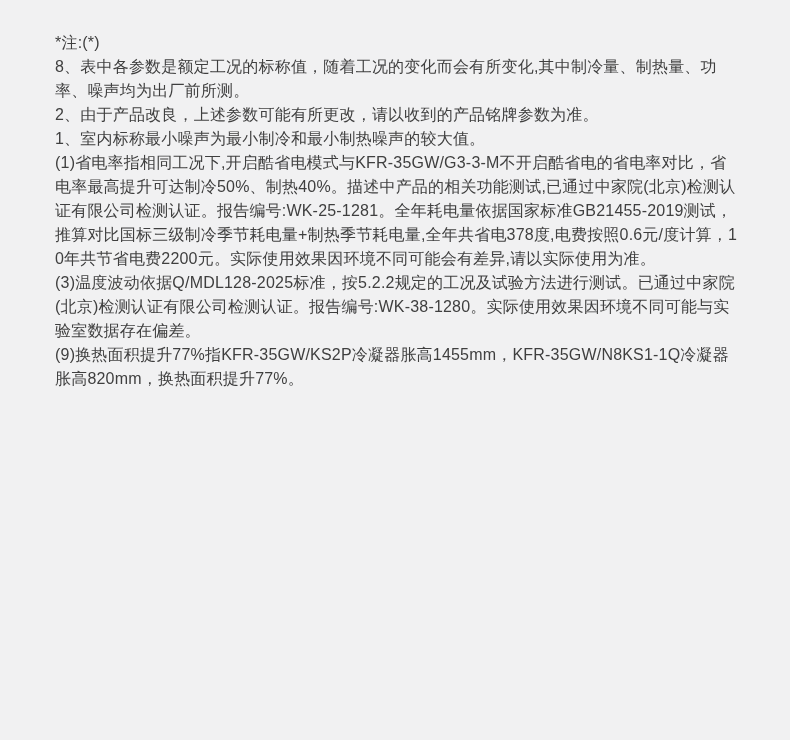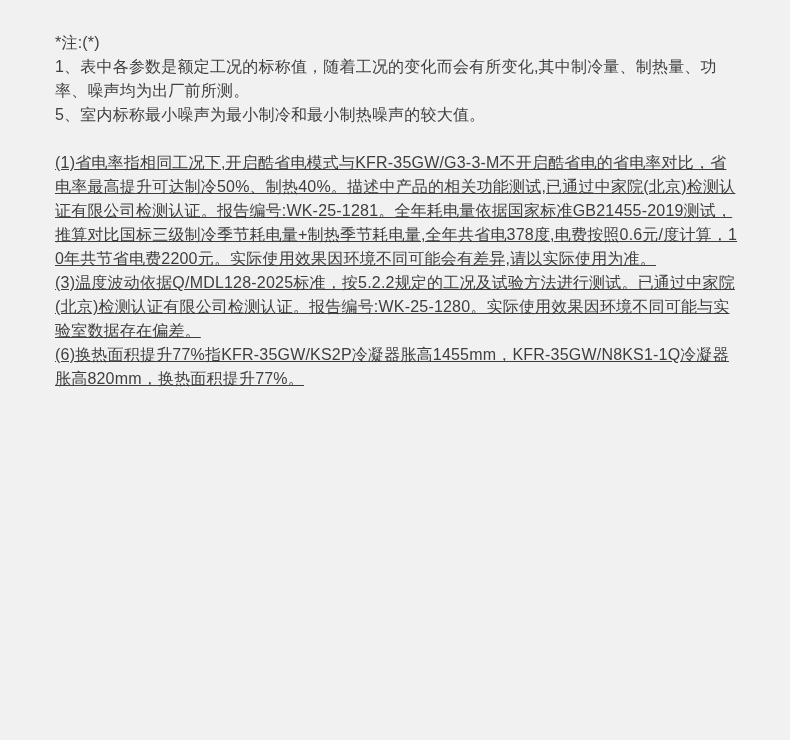--- a/index.html
+++ b/index.html
@@ -31,36 +31,35 @@
     line-height: 24px;
     letter-spacing: 0.2px;
     text-align: left;
   }
   .text-block p {
     margin: 0;
     padding: 0;
     word-break: break-all;
   }
   .footnotes {
-    margin-top: 24px;
-    text-decoration: underline;
   }
 </style>
 </head>
 <body>
 
 <div class="page">
   <div class="text-block">
 
     <section>
       <p>*注:(*)</p>
-      <p>1、表中各参数是额定工况的标称值，随着工况的变化而会有所变化,其中制冷量、制热量、功率、噪声均为出厂前所测。</p>
-      <p>5、室内标称最小噪声为最小制冷和最小制热噪声的较大值。</p>
+      <p>8、表中各参数是额定工况的标称值，随着工况的变化而会有所变化,其中制冷量、制热量、功率、噪声均为出厂前所测。</p>
+      <p>2、由于产品改良，上述参数可能有所更改，请以收到的产品铭牌参数为准。</p>
+      <p>1、室内标称最小噪声为最小制冷和最小制热噪声的较大值。</p>
     </section>
 
     <section class="footnotes">
       <p>(1)省电率指相同工况下,开启酷省电模式与KFR-35GW/G3-3-M不开启酷省电的省电率对比，省电率最高提升可达制冷50%、制热40%。描述中产品的相关功能测试,已通过中家院(北京)检测认证有限公司检测认证。报告编号:WK-25-1281。全年耗电量依据国家标准GB21455-2019测试，推算对比国标三级制冷季节耗电量+制热季节耗电量,全年共省电378度,电费按照0.6元/度计算，10年共节省电费2200元。实际使用效果因环境不同可能会有差异,请以实际使用为准。</p>
-      <p>(3)温度波动依据Q/MDL128-2025标准，按5.2.2规定的工况及试验方法进行测试。已通过中家院(北京)检测认证有限公司检测认证。报告编号:WK-25-1280。实际使用效果因环境不同可能与实验室数据存在偏差。</p>
-      <p>(6)换热面积提升77%指KFR-35GW/KS2P冷凝器胀高1455mm，KFR-35GW/N8KS1-1Q冷凝器胀高820mm，换热面积提升77%。</p>
+      <p>(3)温度波动依据Q/MDL128-2025标准，按5.2.2规定的工况及试验方法进行测试。已通过中家院(北京)检测认证有限公司检测认证。报告编号:WK-38-1280。实际使用效果因环境不同可能与实验室数据存在偏差。</p>
+      <p>(9)换热面积提升77%指KFR-35GW/KS2P冷凝器胀高1455mm，KFR-35GW/N8KS1-1Q冷凝器胀高820mm，换热面积提升77%。</p>
     </section>
 
   </div>
 </div>
 
 </body></html>

